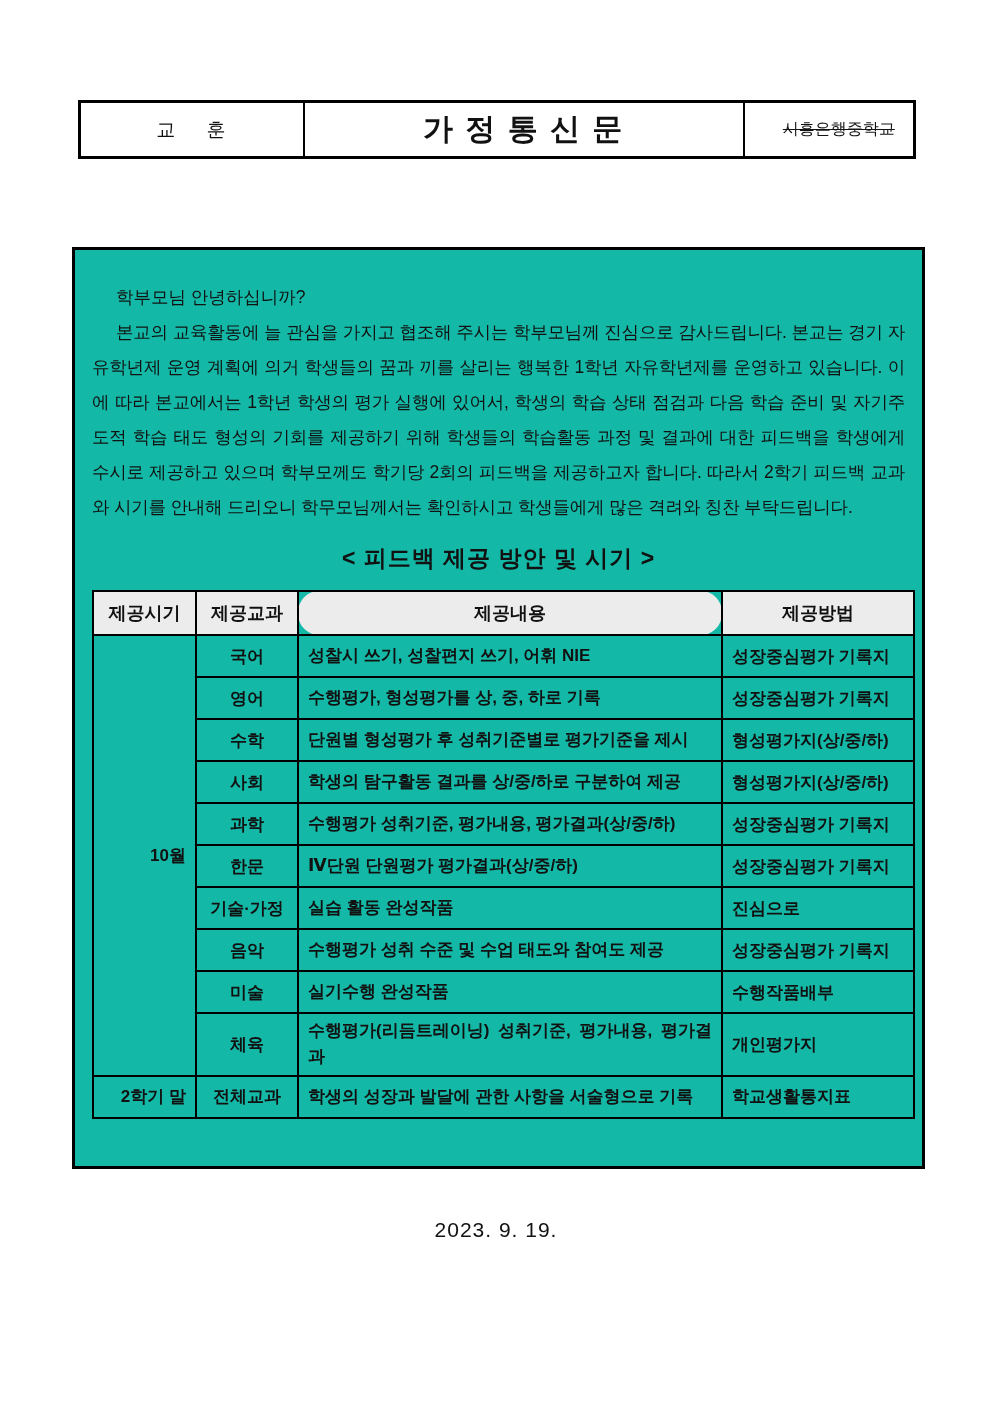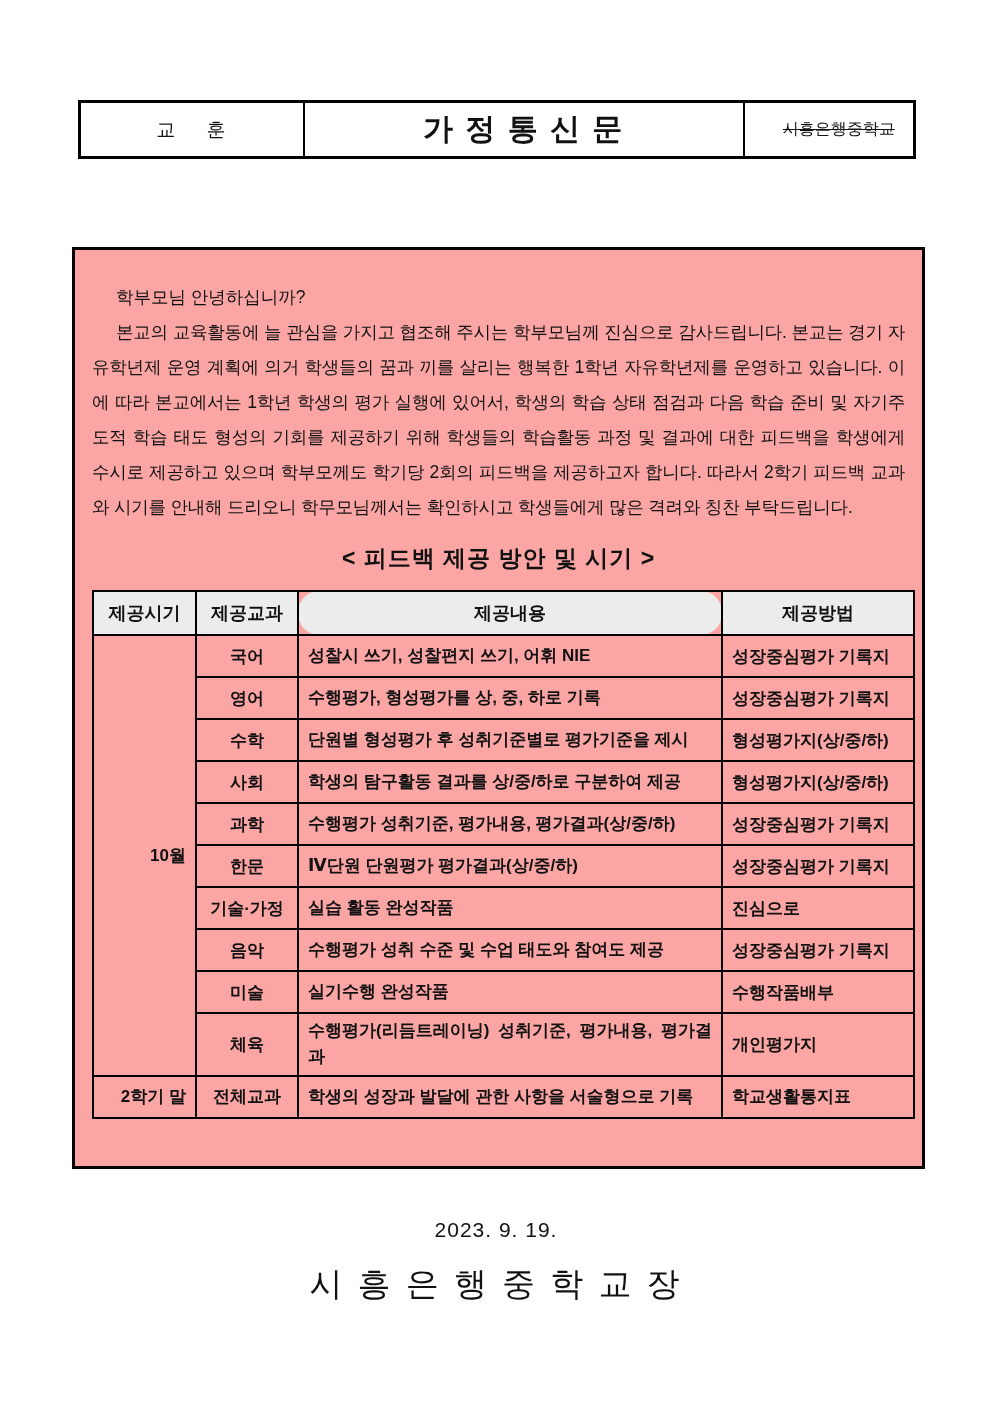--- a/index.html
+++ b/index.html
@@ -29,21 +29,21 @@
   .motto-label { font-size:19px; white-space:pre; letter-spacing:2px; }
   .doc-type { font-size:30px; font-weight:bold; white-space:pre; letter-spacing:2px; }
   .school-name { font-size:16px; text-decoration:line-through; text-decoration-thickness:1px; }
   .motto-value { font-size:16.5px; letter-spacing:0.5px; }
   .doc-title { font-size:19px; font-weight:bold; line-height:1.85; }
   .phones { font-size:14.5px; line-height:1.75; text-align:left; padding-left:8px; letter-spacing:-0.3px; }
 
   
   .main-box {
     position:absolute; top:247px; left:72px; width:853px; height:922px;
-    border:3px solid #000; background:#fca5a5; padding:0 17px;
+    border:3px solid #000; background:#14b8a6; padding:0 17px;
   }
   .greeting {
     margin-top:30px; padding-left:24px;
     font-size:17.5px; line-height:35px;
   }
   .body-paragraph {
     font-size:17.5px; line-height:35px;
     text-align:justify; text-indent:24px;
     word-break:break-all; letter-spacing:-0.2px;
   }
@@ -171,15 +171,14 @@
             <td rowspan="1" class="col-period">2학기 말</td>
             <td class="col-subject">전체교과</td>
             <td class="col-content">학생의 성장과 발달에 관한 사항을 서술형으로 기록</td>
             <td class="col-method">학교생활통지표</td>
           </tr>
         </tbody>
     </table>
   </div>
 
   <div class="footer-date">2023. 9. 19.</div>
-  <div class="footer-signature">시 흥 은 행 중 학 교 장</div>
 
 </div>
 
 </body></html>

